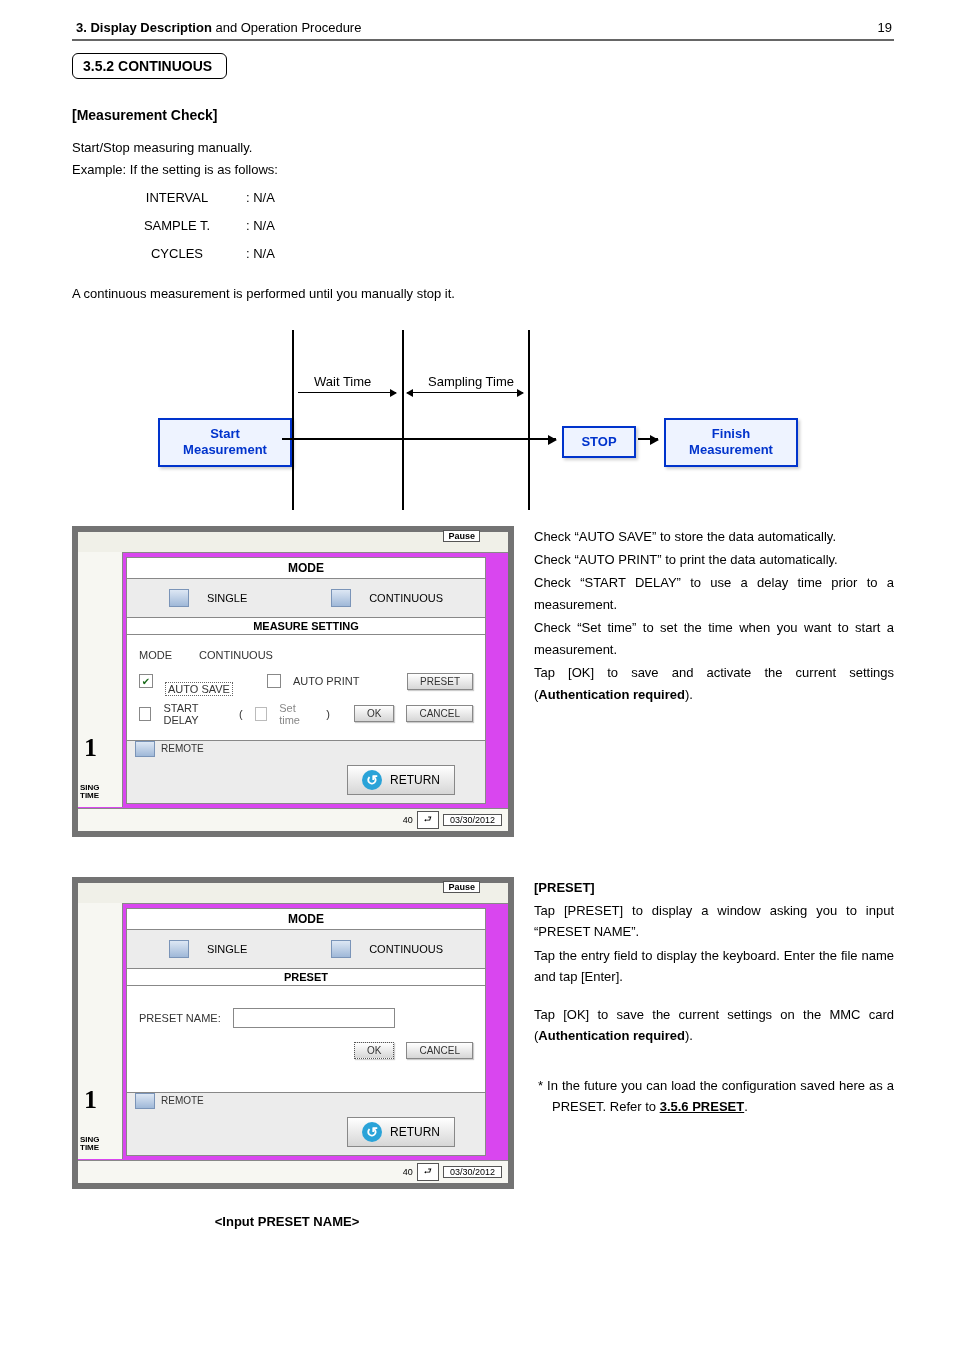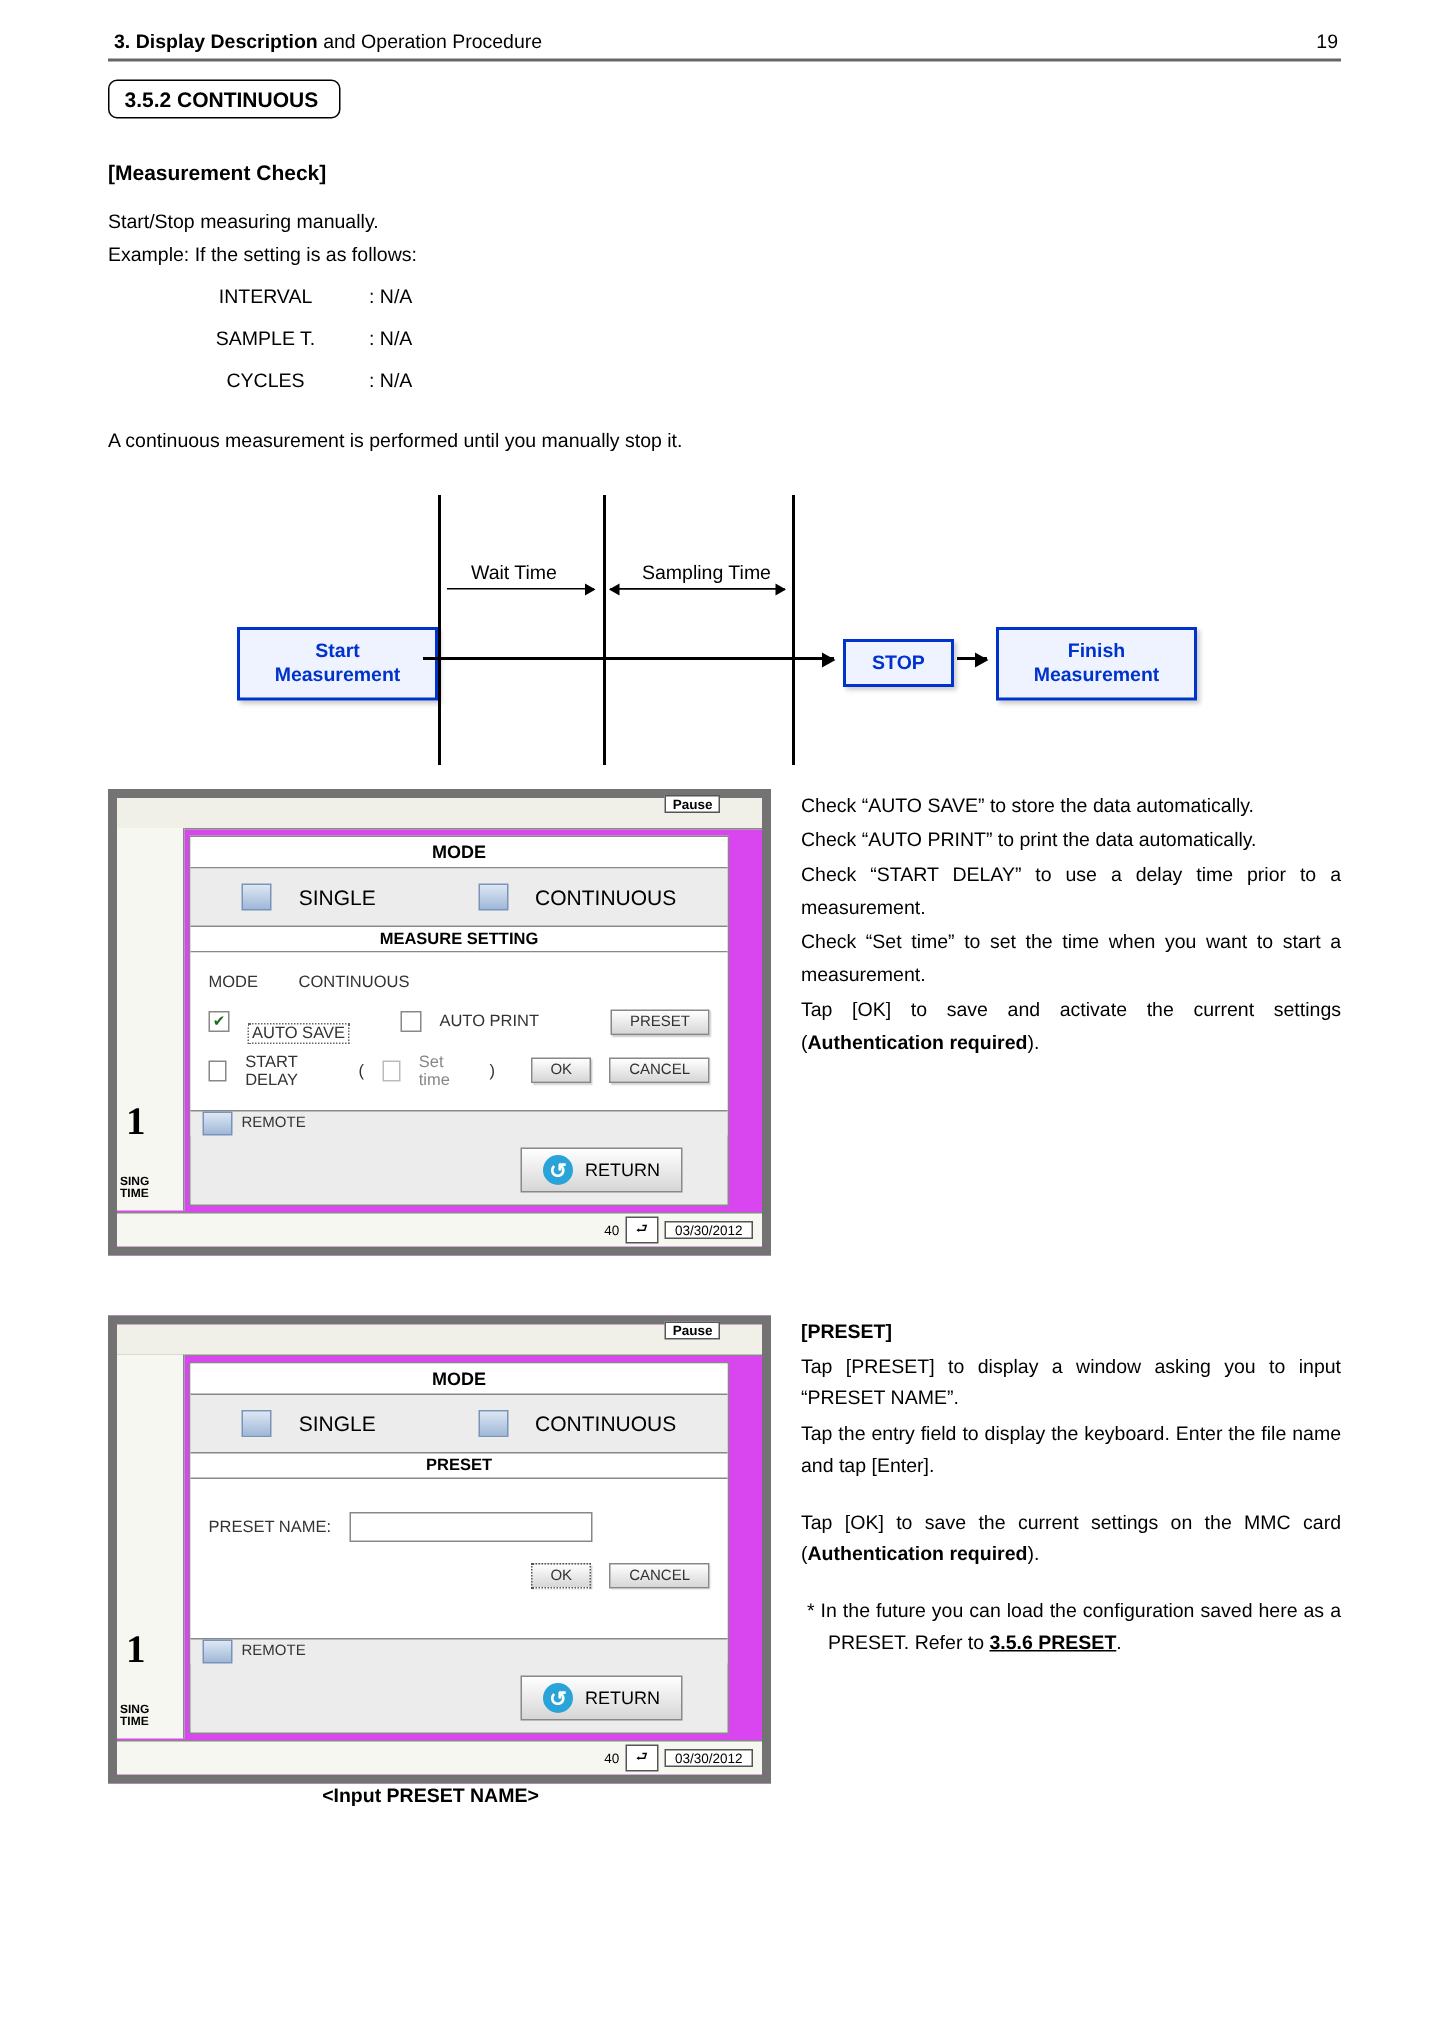--- a/index.html
+++ b/index.html
@@ -143,21 +143,21 @@
     font-weight: bold;
     font-size: 12px;
     border-bottom: 1px solid #888;
     padding: 3px 0;
   }
   .mode-row {
     display:flex; justify-content:space-around;
     padding:10px 0;
     background:#ececec;
   }
-  .mode-item { display:flex; align-items:center; gap:18px; font-size:14px; }
+  .mode-item { display:flex; align-items:center; gap:18px; font-size:11px; }
   .mode-icon {
     width:18px; height:16px;
     background: linear-gradient(#dde7f4,#9fb8d8);
     border:1px solid #7a94b8;
   }
   .group-head {
     background:#fff; text-align:center; font-weight:bold;
     font-size:11px; border-top:1px solid #888; border-bottom:1px solid #888;
     padding:2px 0;
   }
@@ -220,21 +220,21 @@
     text-align: justify;
   }
   .desc .h { font-weight: bold; margin-bottom: 2px; }
   .desc p { margin: 0 0 2px 0; }
   .preset-note { padding-left: 18px; text-indent: -14px; }
 
   .caption {
     text-align: center;
     font-weight: bold;
     font-size: 13px;
-    margin-top: 0;
+    margin-top: 25px;
     width: 430px;
   }
 </style>
 </head>
 <body>
 
 <div class="page">
 
   <div class="header-row">
     <span class="header-title">
@@ -420,19 +420,19 @@
         </div>
       </div>
       <div class="caption">&lt;Input PRESET NAME&gt;</div>
     </div>
 
     <div class="desc">
       <div class="h">[PRESET]</div>
       <p>Tap [PRESET] to display a window asking you to input “PRESET NAME”.</p>
       <p>Tap the entry field to display the keyboard. Enter the file name and tap [Enter].</p>
       <p style="margin-top:16px;"><span>Tap [OK] to save the current settings on the MMC card (</span><b>Authentication required</b><span>).</span></p>
-      <p class="preset-note" style="margin-top:16px;">
+      <p class="preset-note" style="margin-top:28px;">
         <span>* In the future you can load the configuration saved here as a PRESET. Refer to </span><b style="text-decoration:underline;">3.5.6 PRESET</b><span>.</span>
       </p>
     </div>
   </div>
 
 </div>
 
 </body></html>

